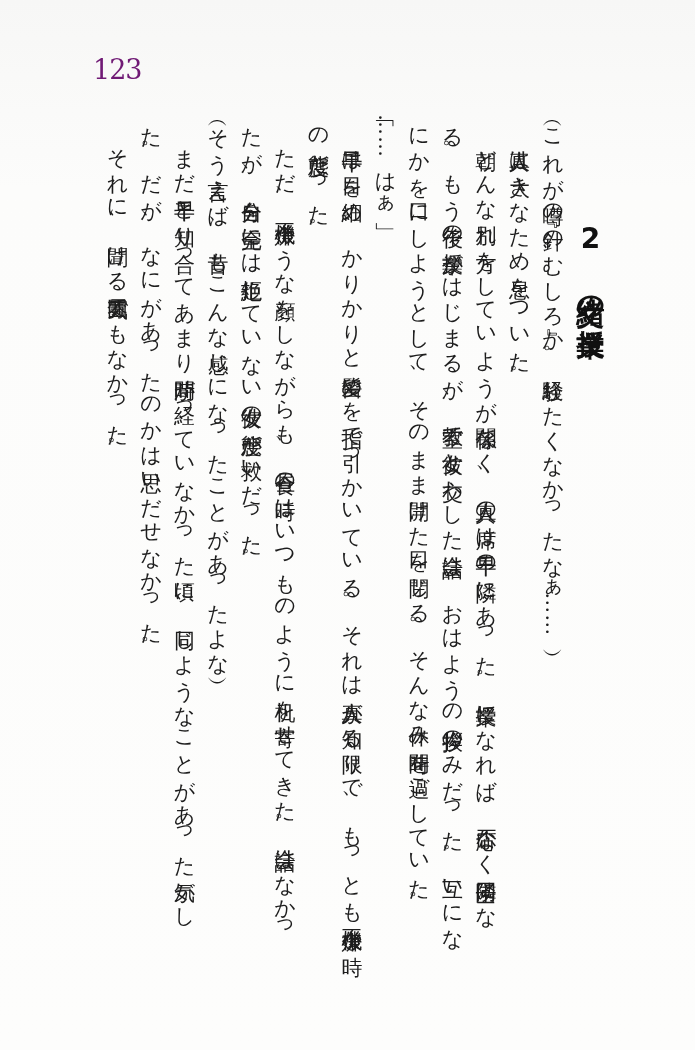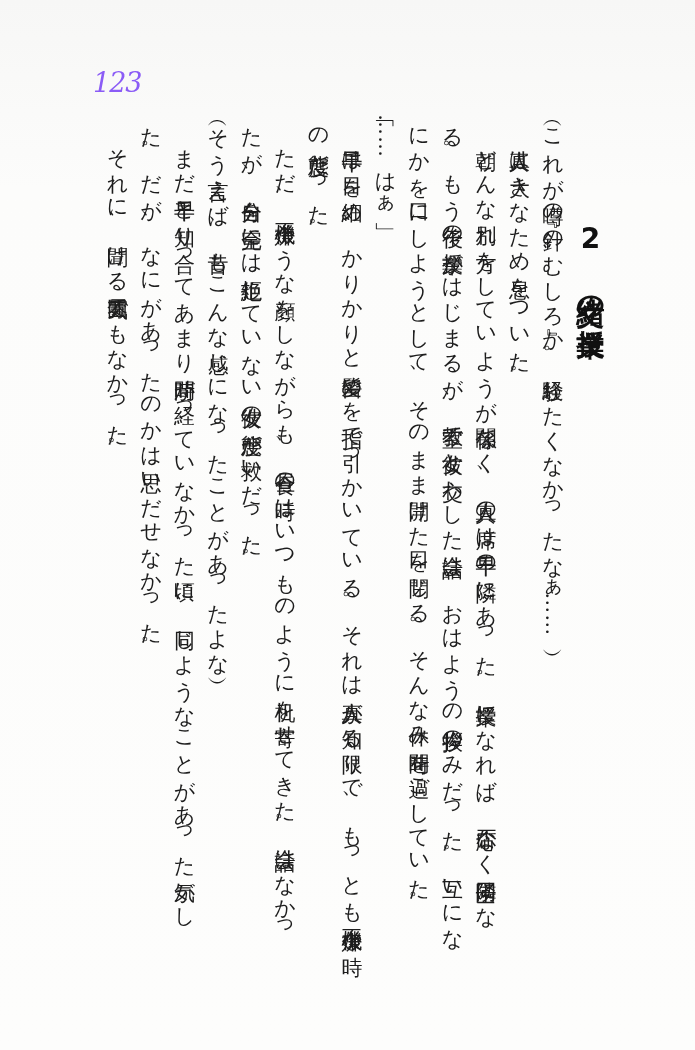--- a/index.html
+++ b/index.html
@@ -20,26 +20,24 @@
     position: absolute;
     inset: 0;
   }
 
   
   .page-number {
     position: absolute;
     left: 93px;
     top: 56px;
     font-family: "DejaVu Serif", "Liberation Serif", serif;
-    font-style: italic;
     font-size: 27px;
     letter-spacing: -1px;
-    color: #8b5cf6;
+    color: #701a75;
     line-height: 1;
-    margin-top: 13px;
   }
 
   
   .content {
     position: absolute;
     top: 113px;
     right: 84px;
     width: 546px;
     height: 838px;
     writing-mode: vertical-rl;

